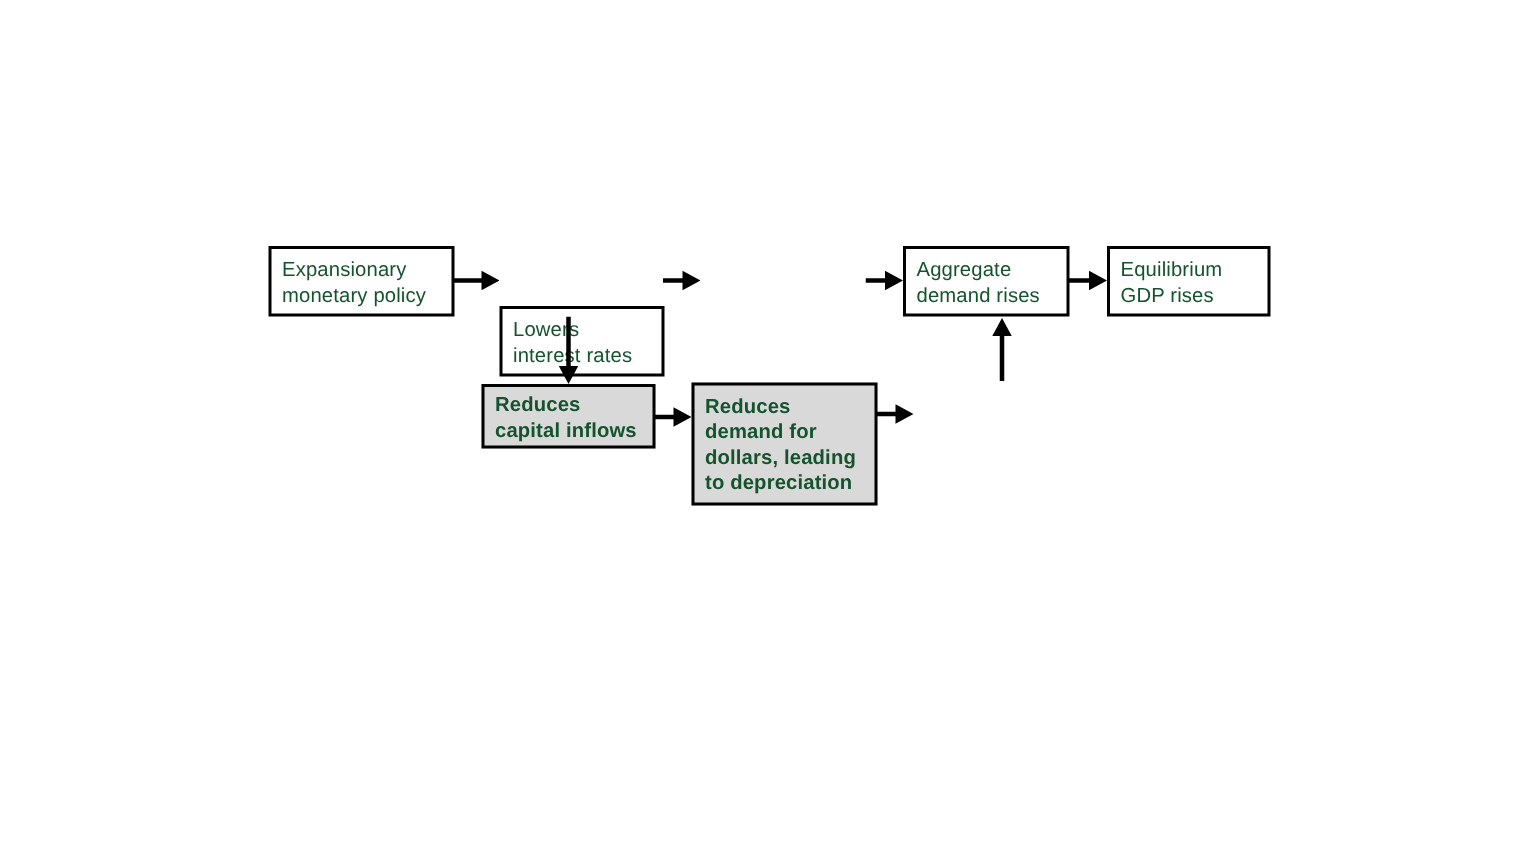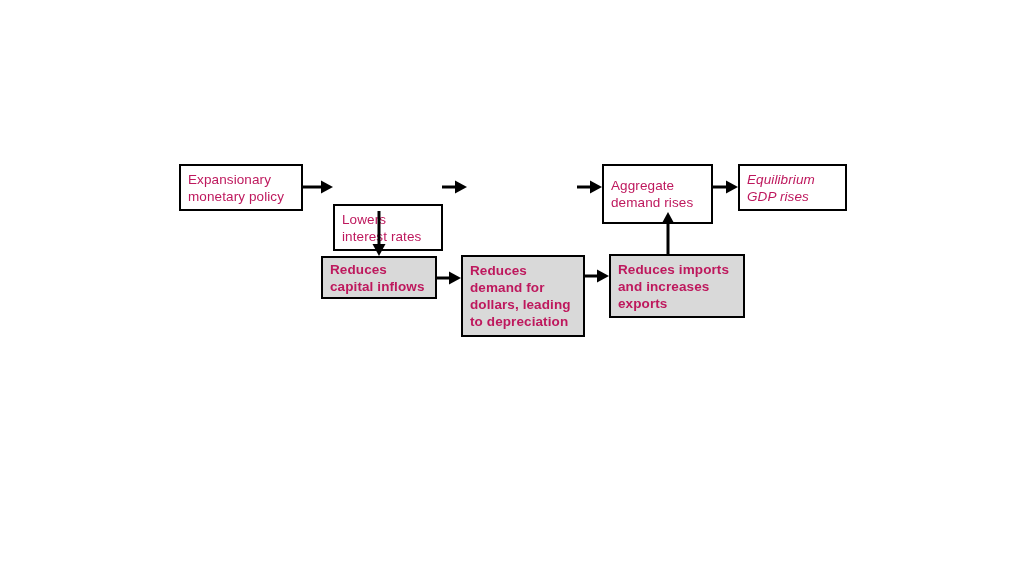--- a/index.html
+++ b/index.html
@@ -18,21 +18,21 @@
   .fc-box {
     position: absolute;
     box-sizing: border-box;
     border: 2px solid #000000;
     background: #ffffff;
     display: flex;
     align-items: center;
     padding: 2px 6px 2px 7px;
     font-size: 13.5px;
     line-height: 17px;
-    color: #be185d;
+    color: #14532d;
     letter-spacing: 0.1px;
   }
   .fc-box .lbl {
     white-space: pre-line;
   }
   .fc-box.shaded {
     background: #d9d9d9;
     font-weight: bold;
   }
   .arrow {
@@ -40,22 +40,22 @@
     display: block;
   }
   .arrow svg { display: block; }
   .arrow line { stroke: #000000; stroke-width: 3; }
   .arrow polygon { fill: #000000; }
 
   
   #box-expansionary { left: 179px; top: 164px; width: 124px; height: 47px; }
   #box-lowers       { left: 333px; top: 164px; width: 110px; height: 47px; margin-top: 40px; }
   #box-investment   { left: 467px; top: 164px; width: 111px; height: 47px; }
-  #box-aggregate    { left: 602px; top: 164px; width: 111px; height: 60px; }
-  #box-equilibrium  { left: 738px; top: 164px; width: 109px; height: 47px; font-style: italic; }
+  #box-aggregate    { left: 602px; top: 164px; width: 111px; height: 47px; }
+  #box-equilibrium  { left: 738px; top: 164px; width: 109px; height: 47px; }
 
   
   #box-capital      { left: 321px; top: 256px; width: 116px; height: 43px; }
   #box-dollars      { left: 461px; top: 255px; width: 124px; height: 82px; }
   #box-imports      { left: 609px; top: 254px; width: 136px; height: 64px; }
 
   
   #arrow-1 { left: 302px; top: 178px; }
   #arrow-2 { left: 442px; top: 178px; }
   #arrow-3 { left: 577px; top: 178px; }
@@ -89,25 +89,20 @@
 
   <div class="fc-box shaded" id="box-capital">
     <span class="lbl">Reduces
 capital inflows</span>
   </div>
   <div class="fc-box shaded" id="box-dollars">
     <span class="lbl">Reduces
 demand for
 dollars, leading
 to depreciation</span>
-  </div>
-  <div class="fc-box shaded" id="box-imports">
-    <span class="lbl">Reduces imports
-and increases
-exports</span>
   </div>
 
   <span class="arrow" id="arrow-1">
     <svg width="31" height="18" viewBox="0 0 31 18">
       <line x1="0" y1="9" x2="21" y2="9"></line>
       <polygon points="19,2.5 31,9 19,15.5"></polygon>
     </svg>
   </span>
   <span class="arrow" id="arrow-2">
     <svg width="25" height="18" viewBox="0 0 25 18">

